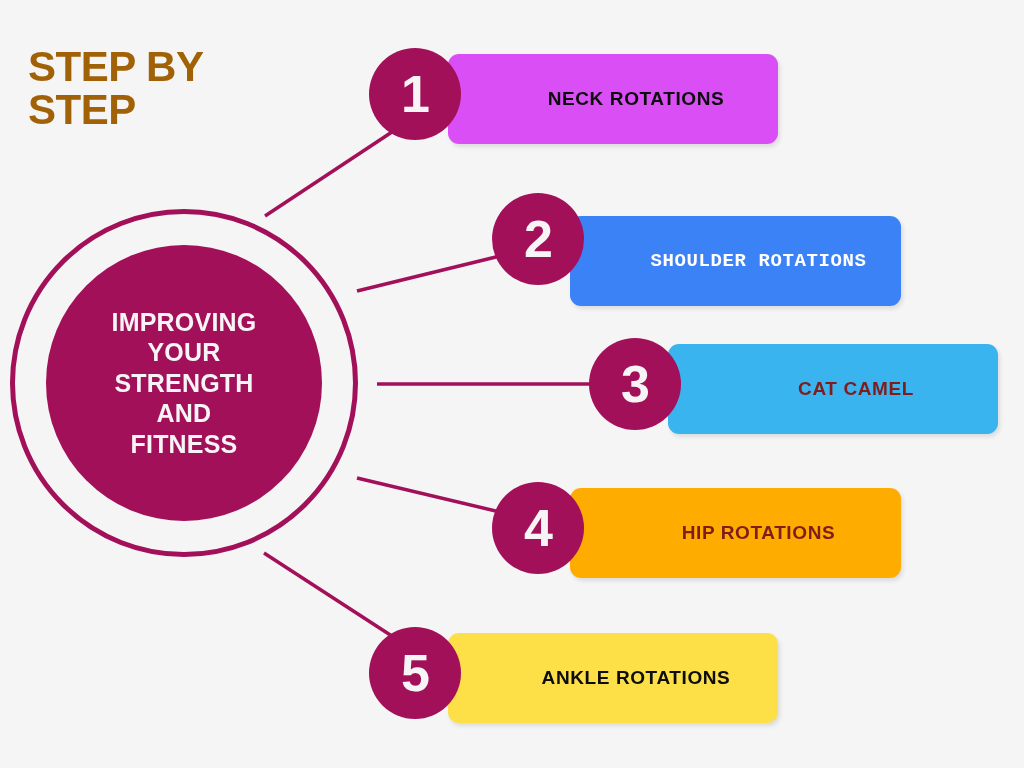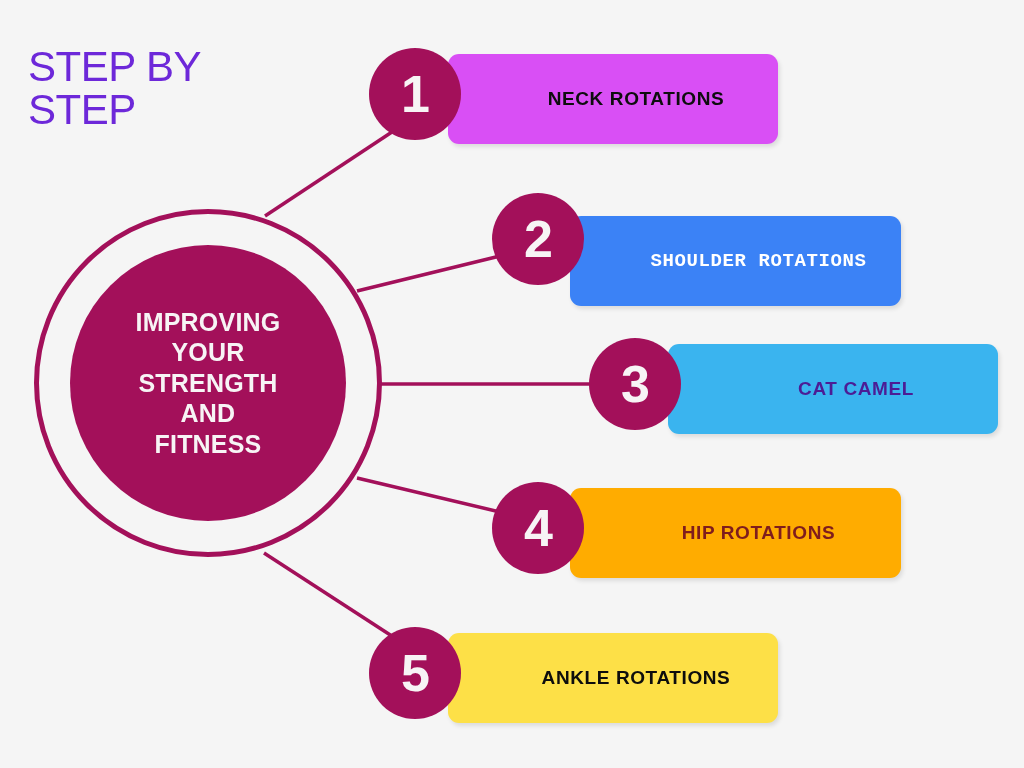--- a/index.html
+++ b/index.html
@@ -20,41 +20,41 @@
     background: #f5f5f5;
   }
 
   
   #title {
     position: absolute;
     left: 28px;
     top: 45px;
     width: 320px;
     font-size: 42px;
-    font-weight: 400;
+    font-weight: 700;
     line-height: 1.03;
     letter-spacing: -0.5px;
-    color: #6d28d9;
+    color: #a16207;
     text-transform: uppercase;
     white-space: pre-line;
   }
 
   
   #connectors {
     position: absolute;
     left: 0;
     top: 0;
     width: 1024px;
     height: 768px;
   }
 
   
   #hub {
     position: absolute;
-    left: 34px;
+    left: 10px;
     top: 209px;
     width: 348px;
     height: 348px;
   }
   #hub-ring {
     position: absolute;
     left: 0;
     top: 0;
     width: 338px;
     height: 338px;
@@ -167,21 +167,21 @@
     <div class="step-bar" style="left:570px; top:216px; width:331px; background:#3b82f6;font-family:Liberation Mono, monospace;">
       <span class="step-bar-label" style="color:#ffffff;">SHOULDER ROTATIONS</span>
     </div>
     <div class="step-badge" style="left:492px; top:193px;">
       <span class="step-badge-num">2</span>
     </div>
   </div>
 
   <div class="step">
     <div class="step-bar" style="left:668px; top:344px; width:330px; background:#3ab4ef;">
-      <span class="step-bar-label" style="color:#4c1d95;">CAT CAMEL</span>
+      <span class="step-bar-label" style="color:#7f1d1d;">CAT CAMEL</span>
     </div>
     <div class="step-badge" style="left:589px; top:338px;">
       <span class="step-badge-num">3</span>
     </div>
   </div>
 
   <div class="step">
     <div class="step-bar" style="left:570px; top:488px; width:331px; background:#ffac00;">
       <span class="step-bar-label" style="color:#7f1d1d;">HIP ROTATIONS</span>
     </div>

